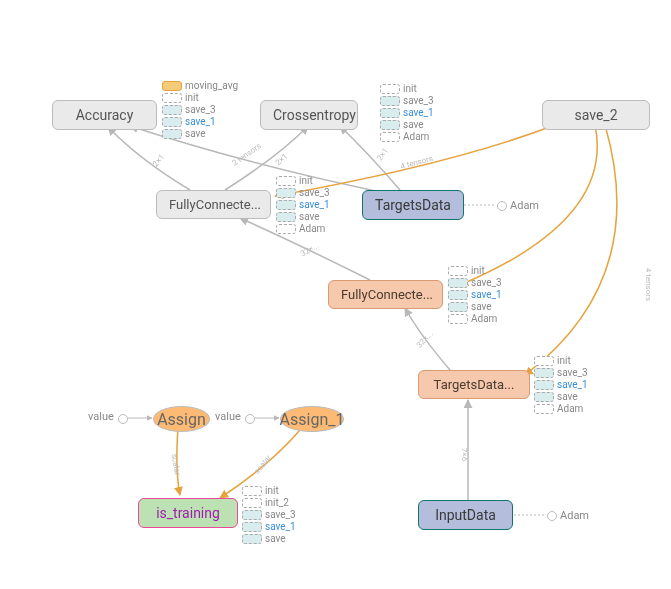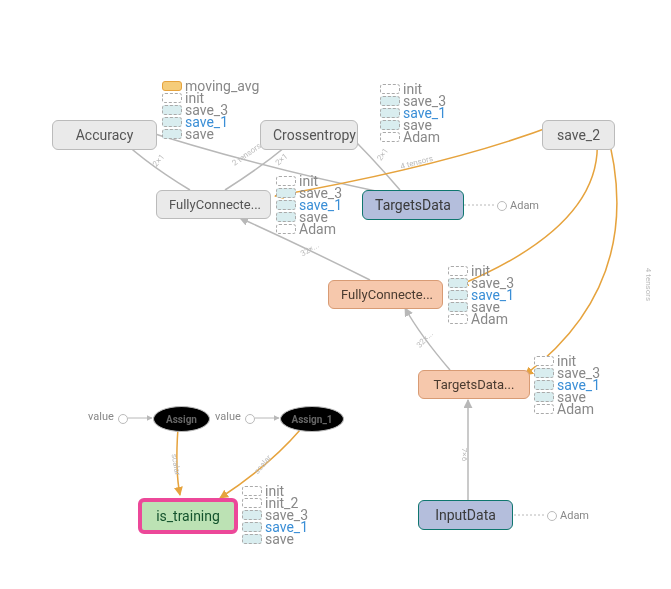--- a/index.html
+++ b/index.html
@@ -17,72 +17,70 @@
     font-size: 14px;
     padding: 6px 12px;
     text-align: center;
     box-sizing: border-box;
     white-space: nowrap;
   }
   .node.gray {
     background: #eaeaea;
     border: 1px solid #bbb;
     color: #555;
-    margin-top: 20px;
   }
   .node.gray2 {
     background: #eaeaea;
     border: 1px solid #bbb;
     color: #555;
     font-size: 13px;
   }
   .node.blue {
     background: #b4bedc;
     border: 1px solid #0f766e;
     color: #3a3a3a;
   }
   .node.orange {
     background: #f6c8ac;
     border: 1px solid #d89b74;
     color: #4a3b30;
     font-size: 13px;
   }
   .node.green {
     background: #bce2b4;
-    border: 4px solid #ec4899;
-    color: #14532d;
+    border: 1px solid #ec4899;
+    color: #a21caf;
   }
   .oval {
     position: absolute;
     border: 1px solid #bbb;
-    background: #000000;
+    background: #fdba74;
     border-radius: 50%;
-    font-size: 10px;
+    font-size: 16px;
     color: #666;
     display: flex;
     align-items: center;
     justify-content: center;
-    font-weight: bold;
   }
   .dot-label {
     position: absolute;
     font-size: 11px;
     color: #888;
   }
   .dot {
     position: absolute;
     width: 8px;
     height: 8px;
     border: 1px solid #bbb;
     border-radius: 50%;
     background: #fff;
   }
   .sidelist {
     position: absolute;
-    font-size: 14px;
+    font-size: 10px;
     color: #888;
     line-height: 12px;
   }
   .sidelist .row {
     display: flex;
     align-items: center;
     gap: 3px;
     height: 12px;
   }
   .sidelist .chip {
@@ -158,21 +156,21 @@
 
   <path d="M 300 430 Q 270 465 220 498" stroke="#e6a33d" stroke-width="1.5" fill="none" marker-end="url(#arrow-orange)"></path>
 
   <path d="M 128 418 L 152 418" stroke="#b8b8b8" stroke-width="1" fill="none" marker-end="url(#arrow-gray)"></path>
 
   <path d="M 255 418 L 279 418" stroke="#b8b8b8" stroke-width="1" fill="none" marker-end="url(#arrow-gray)"></path>
 </svg>
 
 <div class="node gray" style="left:52px; top:100px; width:105px;">Accuracy</div>
 <div class="node gray" style="left:260px; top:100px; width:98px;">Crossentropy</div>
-<div class="node gray" style="left:542px; top:100px; width:73px;">save_2</div>
+<div class="node gray" style="left:542px; top:100px; width:108px;">save_2</div>
 
 <div class="node gray2" style="left:156px; top:190px; width:115px;">FullyConnecte...</div>
 <div class="node blue" style="left:362px; top:190px; width:102px;">TargetsData</div>
 
 <div class="node orange" style="left:328px; top:280px; width:115px;">FullyConnecte...</div>
 
 <div class="node orange" style="left:418px; top:370px; width:112px;">TargetsData...</div>
 
 <div class="oval" style="left:153px; top:406px; width:55px; height:24px;">Assign</div>
 <div class="oval" style="left:280px; top:406px; width:62px; height:24px;">Assign_1</div>

